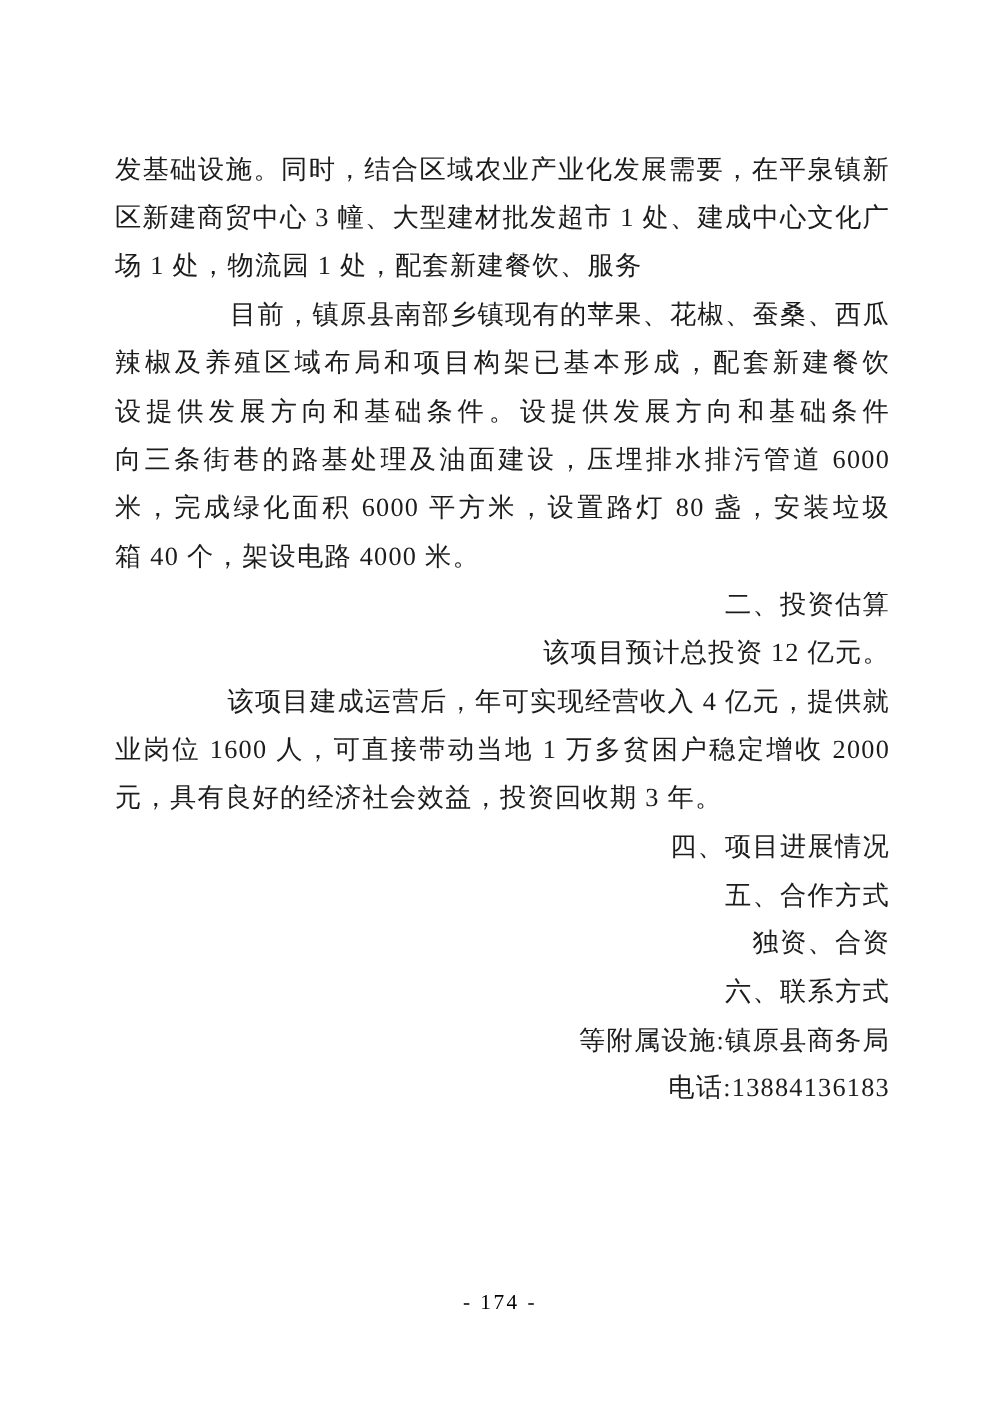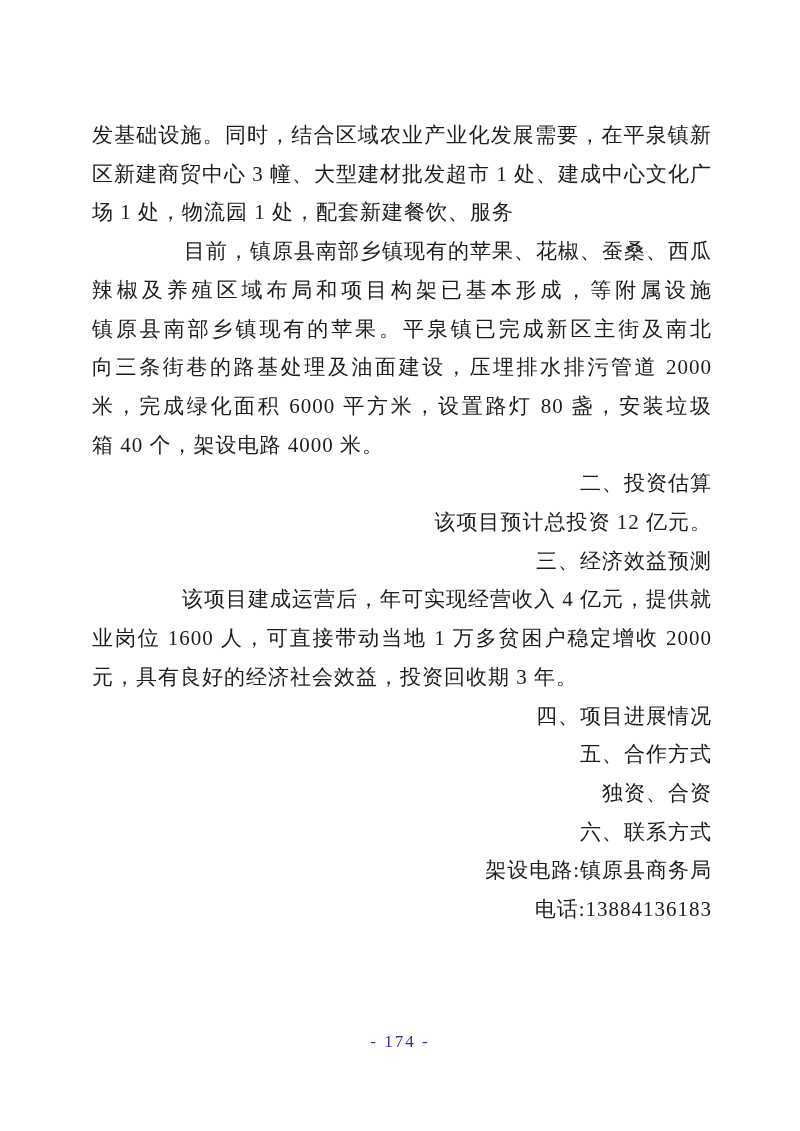--- a/index.html
+++ b/index.html
@@ -45,44 +45,43 @@
     text-indent: 0;
   }
   .footer {
     position: absolute;
     left: 0;
     top: 1032px;
     width: 800px;
     text-align: center;
     font-size: 17px;
     letter-spacing: 2px;
-    color: #4c1d95;
+    color: #000000;
   }
 </style>
 </head>
 <body>
 
 <div class="page">
   <div class="text-block">
     <div class="line j">发基础设施。同时，结合区域农业产业化发展需要，在平泉镇新</div>
     <div class="line j">区新建商贸中心 3 幢、大型建材批发超市 1 处、建成中心文化广</div>
     <div class="line l">场 1 处，物流园 1 处，配套新建餐饮、服务</div>
     <div class="line i">目前，镇原县南部乡镇现有的苹果、花椒、蚕桑、西瓜</div>
-    <div class="line j">辣椒及养殖区域布局和项目构架已基本形成，等附属设施</div>
-    <div class="line j">镇原县南部乡镇现有的苹果。平泉镇已完成新区主街及南北</div>
-    <div class="line j">向三条街巷的路基处理及油面建设，压埋排水排污管道 2000</div>
+    <div class="line j">辣椒及养殖区域布局和项目构架已基本形成，配套新建餐饮</div>
+    <div class="line j">设提供发展方向和基础条件。设提供发展方向和基础条件</div>
+    <div class="line j">向三条街巷的路基处理及油面建设，压埋排水排污管道 6000</div>
     <div class="line j">米，完成绿化面积 6000 平方米，设置路灯 80 盏，安装垃圾</div>
     <div class="line l">箱 40 个，架设电路 4000 米。</div>
     <div class="line i">二、投资估算</div>
     <div class="line i">该项目预计总投资 12 亿元。</div>
-    <div class="line i">三、经济效益预测</div>
     <div class="line i">该项目建成运营后，年可实现经营收入 4 亿元，提供就</div>
     <div class="line j">业岗位 1600 人，可直接带动当地 1 万多贫困户稳定增收 2000</div>
     <div class="line l">元，具有良好的经济社会效益，投资回收期 3 年。</div>
     <div class="line i">四、项目进展情况</div>
     <div class="line i">五、合作方式</div>
     <div class="line i">独资、合资</div>
     <div class="line i">六、联系方式</div>
-    <div class="line i">架设电路:镇原县商务局</div>
+    <div class="line i">等附属设施:镇原县商务局</div>
     <div class="line i">电话:13884136183</div>
   </div>
   <div class="footer">- 174 -</div>
 </div>
 
 </body></html>

